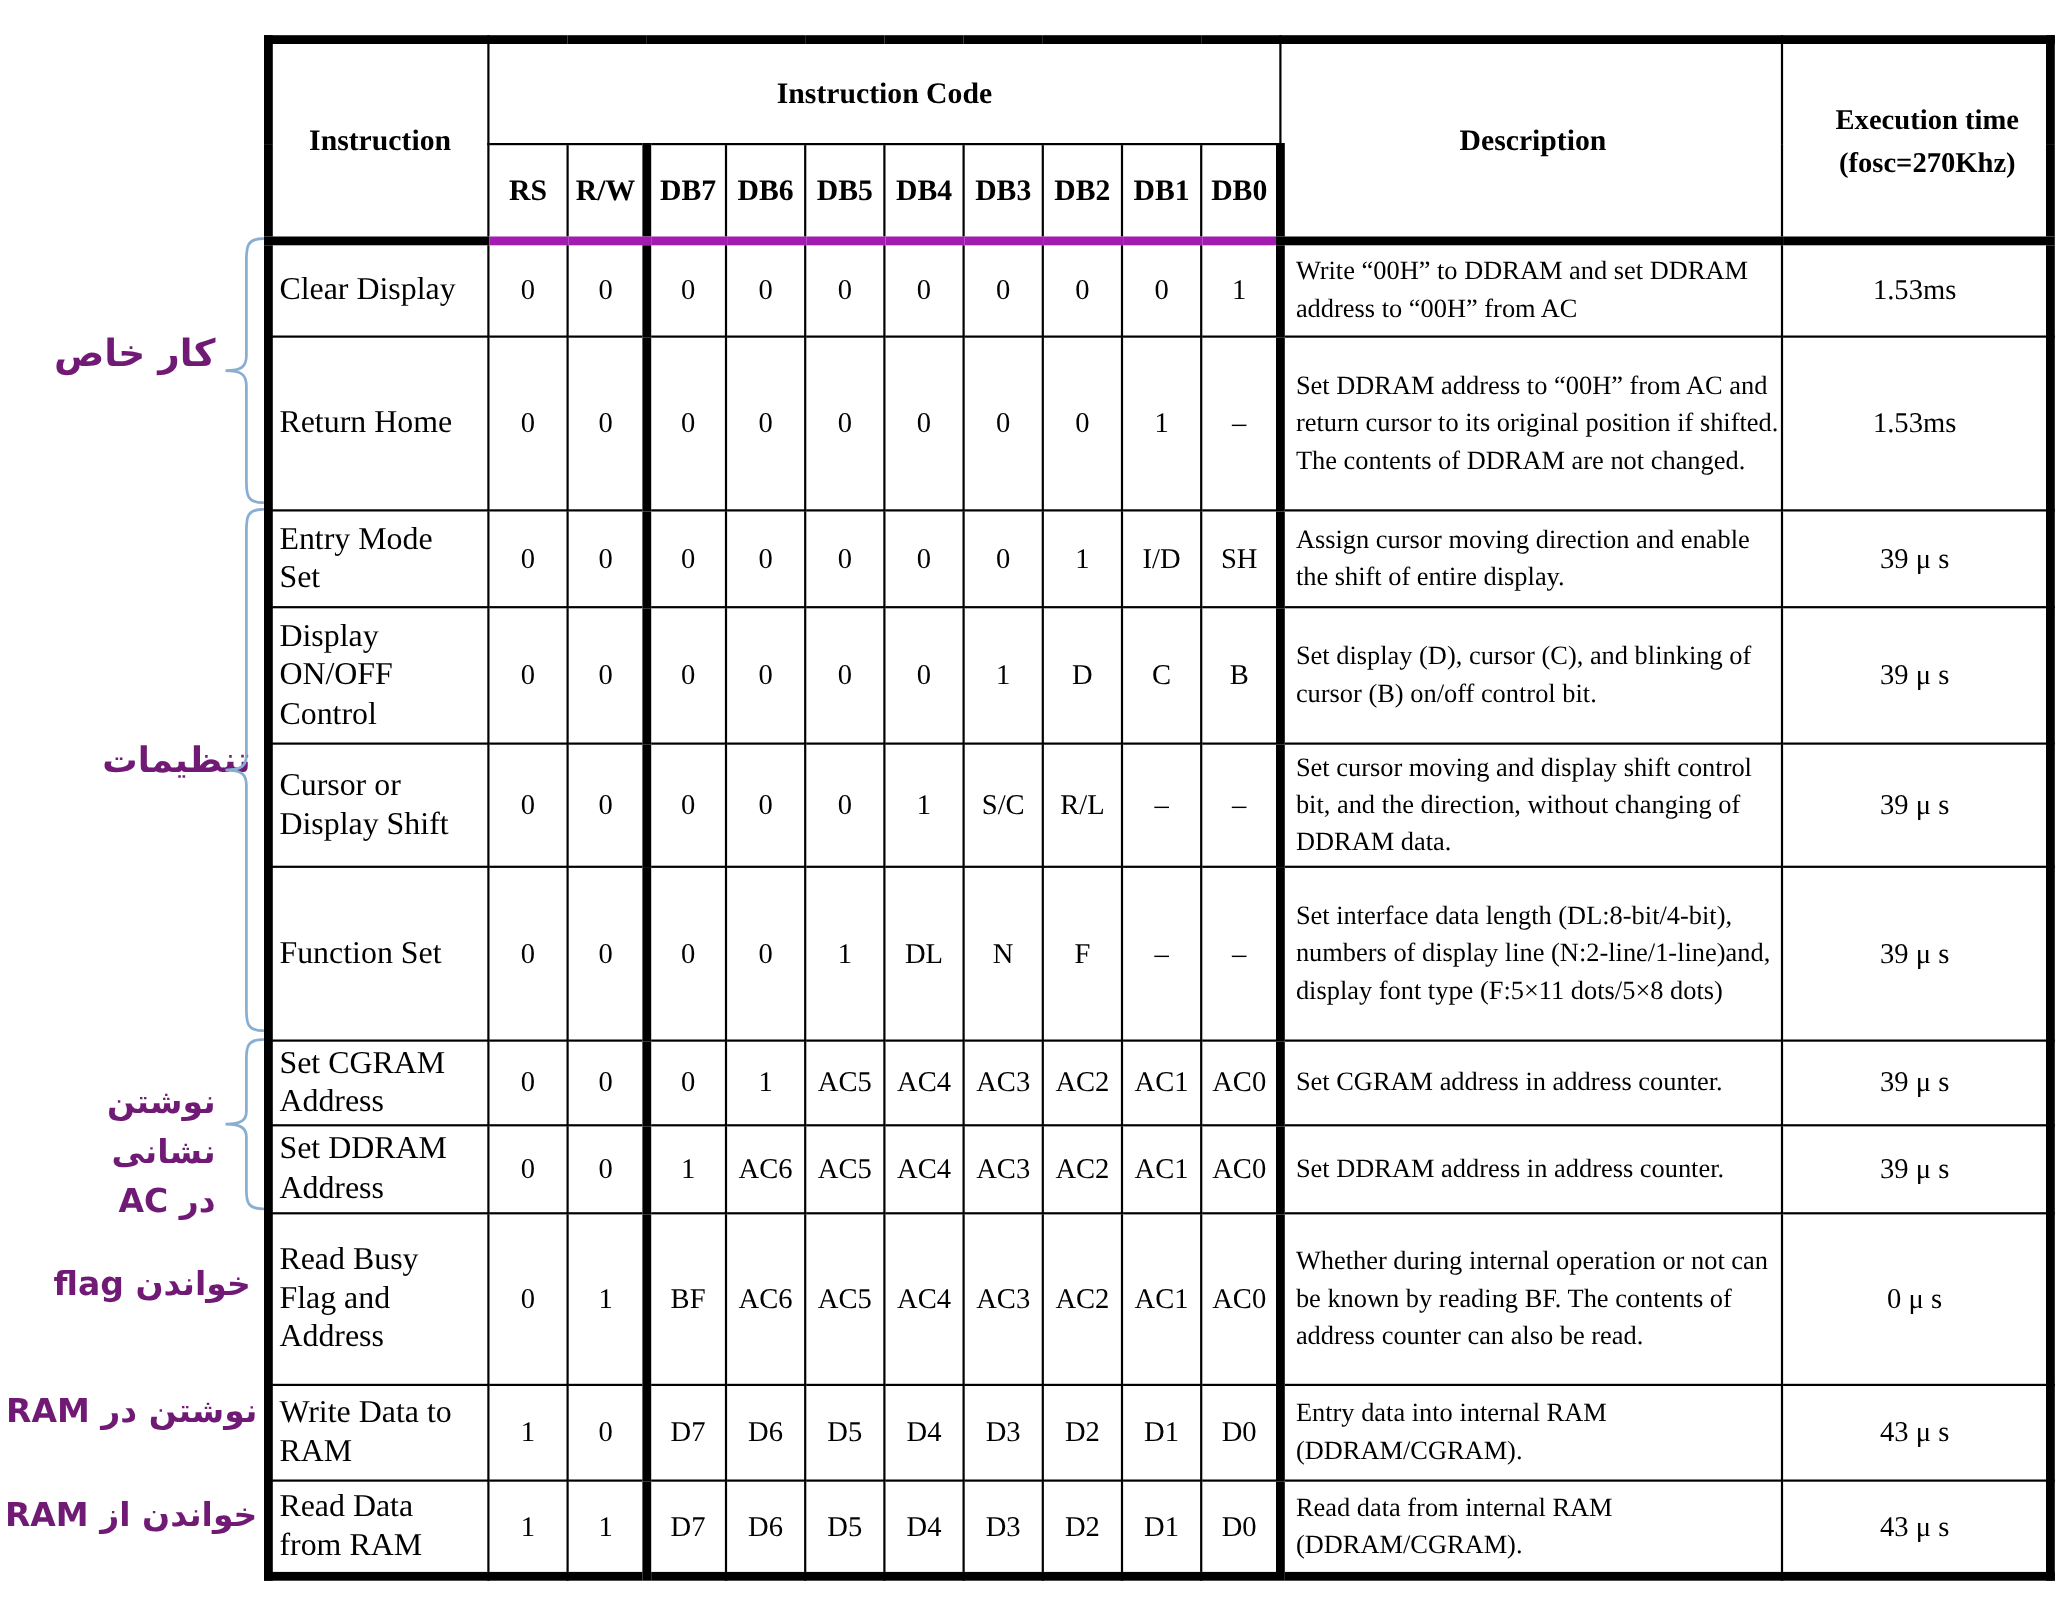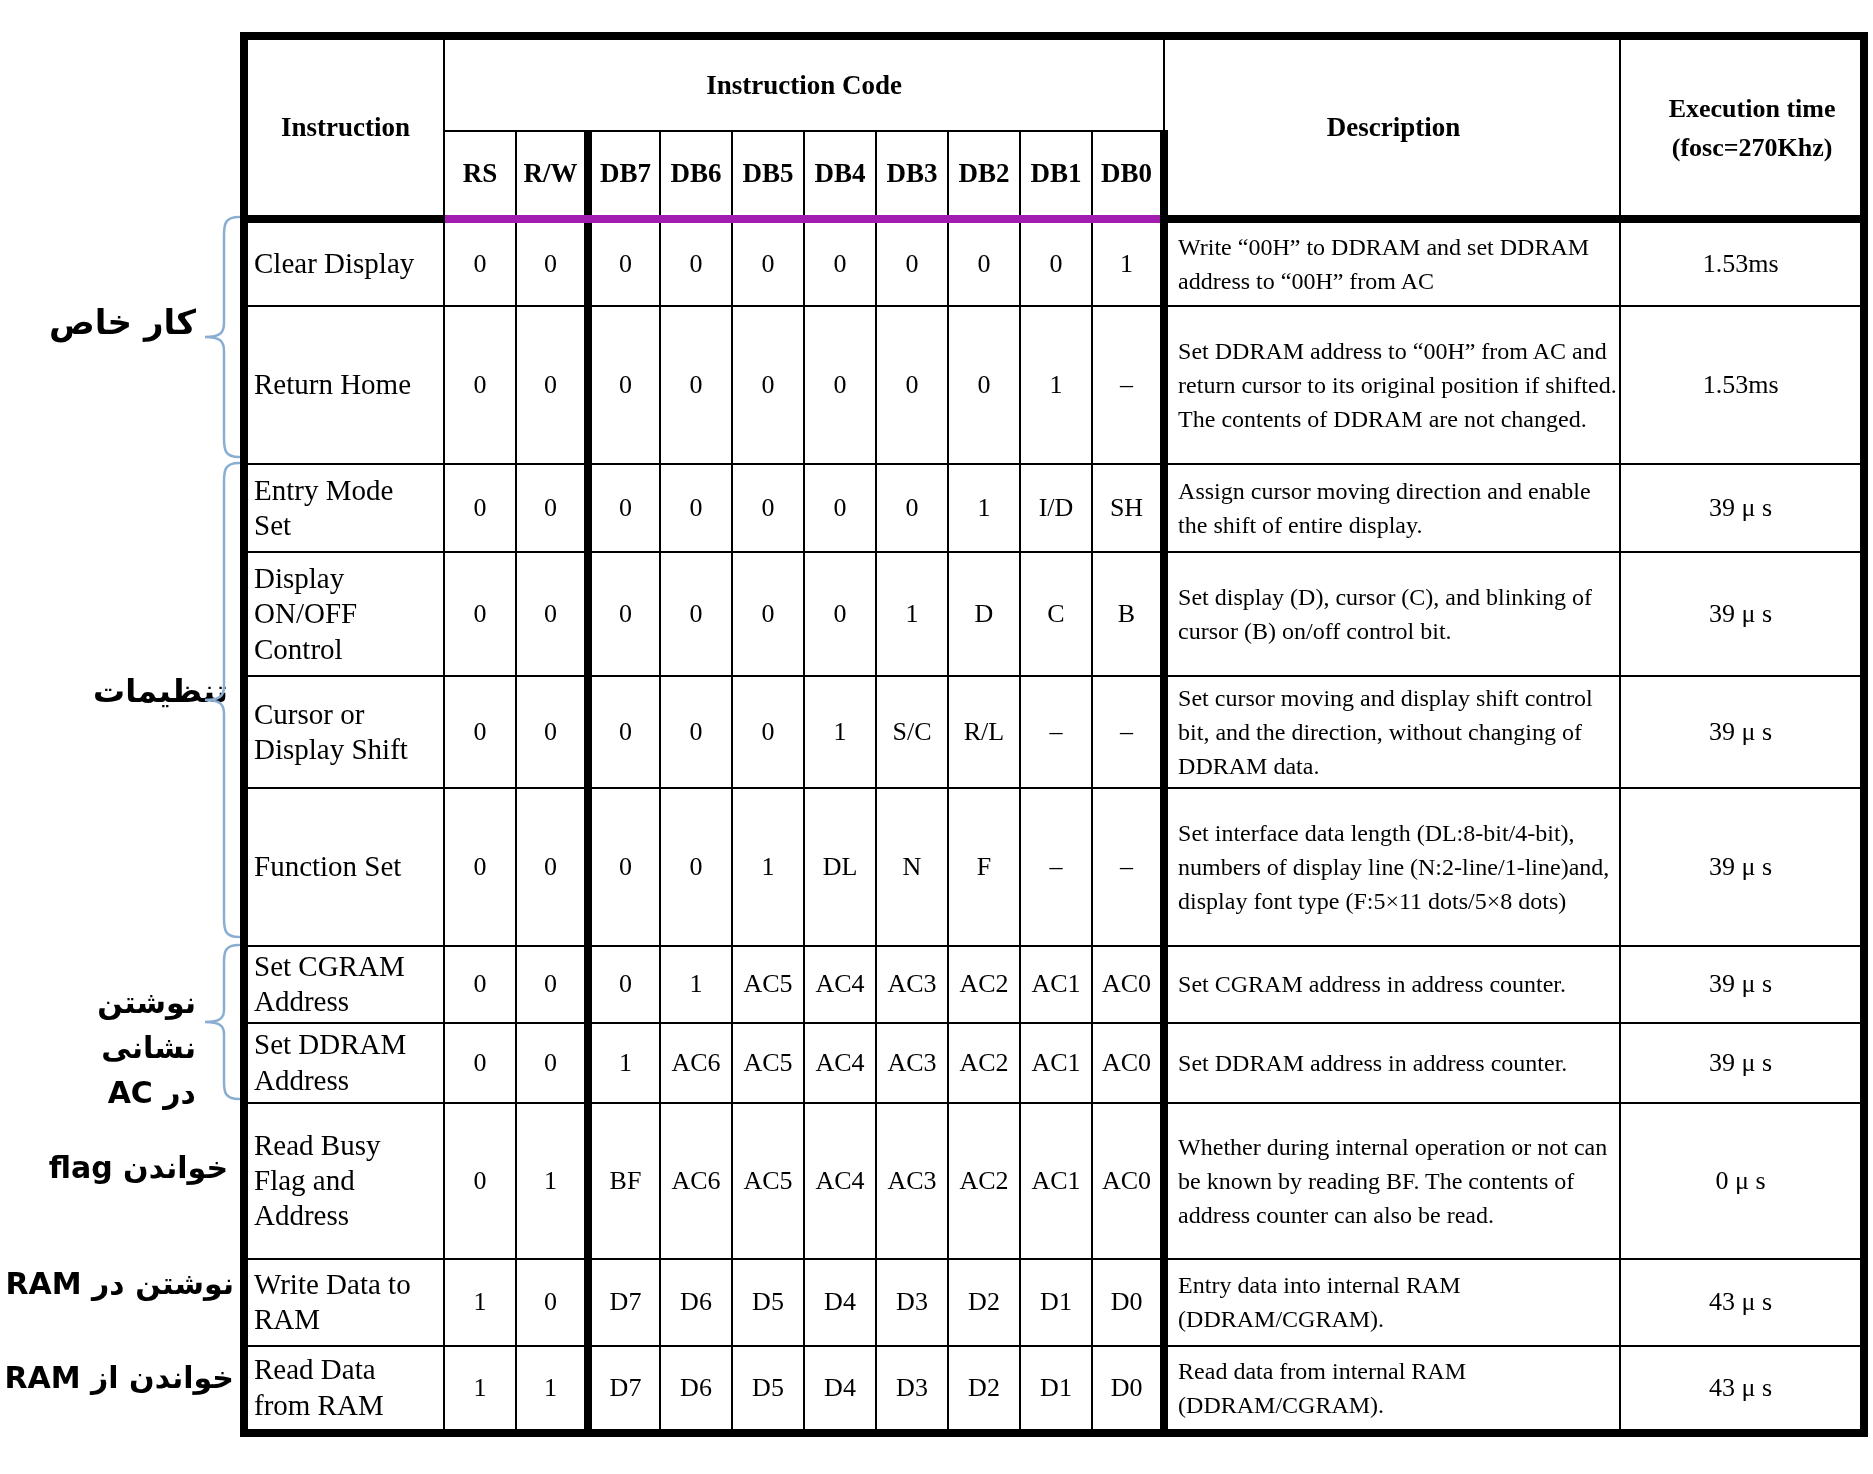--- a/index.html
+++ b/index.html
@@ -28,21 +28,21 @@
           padding:3px 2px 3px 10px;line-height:1.42;}
   td.time{font-size:26px;text-align:center;vertical-align:middle;}
 
   .rh1{height:87px;}  .rh2{height:158px;} .rh3{height:88px;}
   .rh4{height:124px;} .rh5{height:112px;} .rh6{height:158px;}
   .rh7{height:56px;}  .rh8{height:80px;}  .rh9{height:156px;}
   .rh10{height:87px;} .rh11{height:87px;}
 
   
   .ann{position:absolute;font-family:"DejaVu Sans",sans-serif;font-weight:bold;
-       color:#000000;direction:rtl;left:0;width:196px;}
+       color:#701a75;direction:rtl;left:0;width:196px;}
   #a1{top:302px;font-size:34px;}
   #a2{top:672px;font-size:32px;margin-left:32px;}
   #a3{top:980px;font-size:30px;line-height:1.5;}
   #a4{top:1150px;font-size:30px;width:228px;}
   #a5{top:1266px;font-size:30px;width:234px;}
   #a6{top:1360px;font-size:30px;width:234px;}
 
   .brace{position:absolute;left:198px;}
   #b1{top:214px;} #b2{top:460px;} #b3{top:942px;}
 </style>

